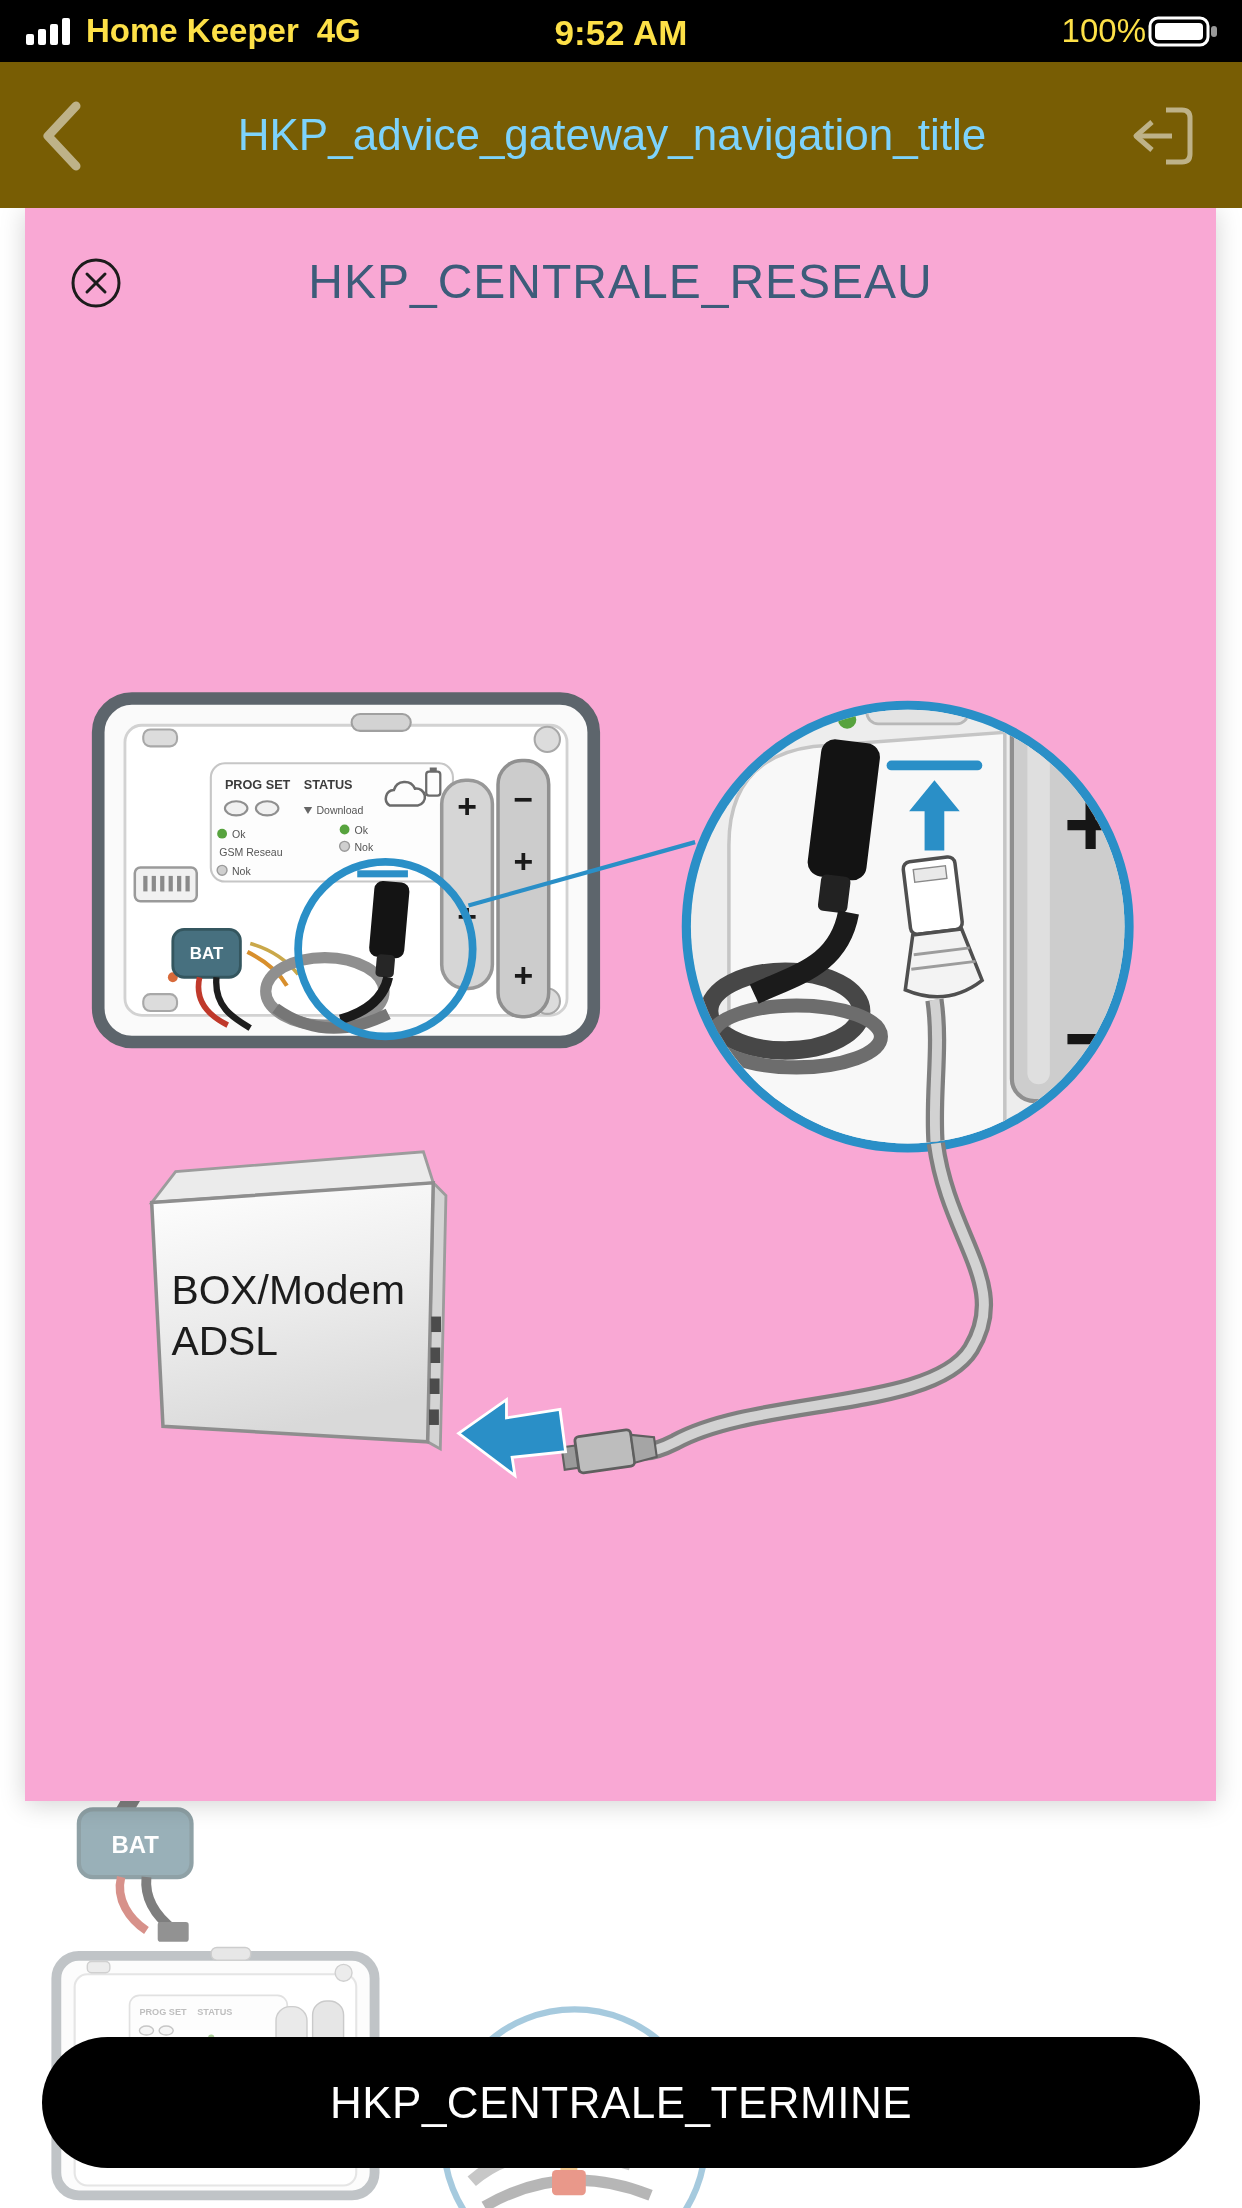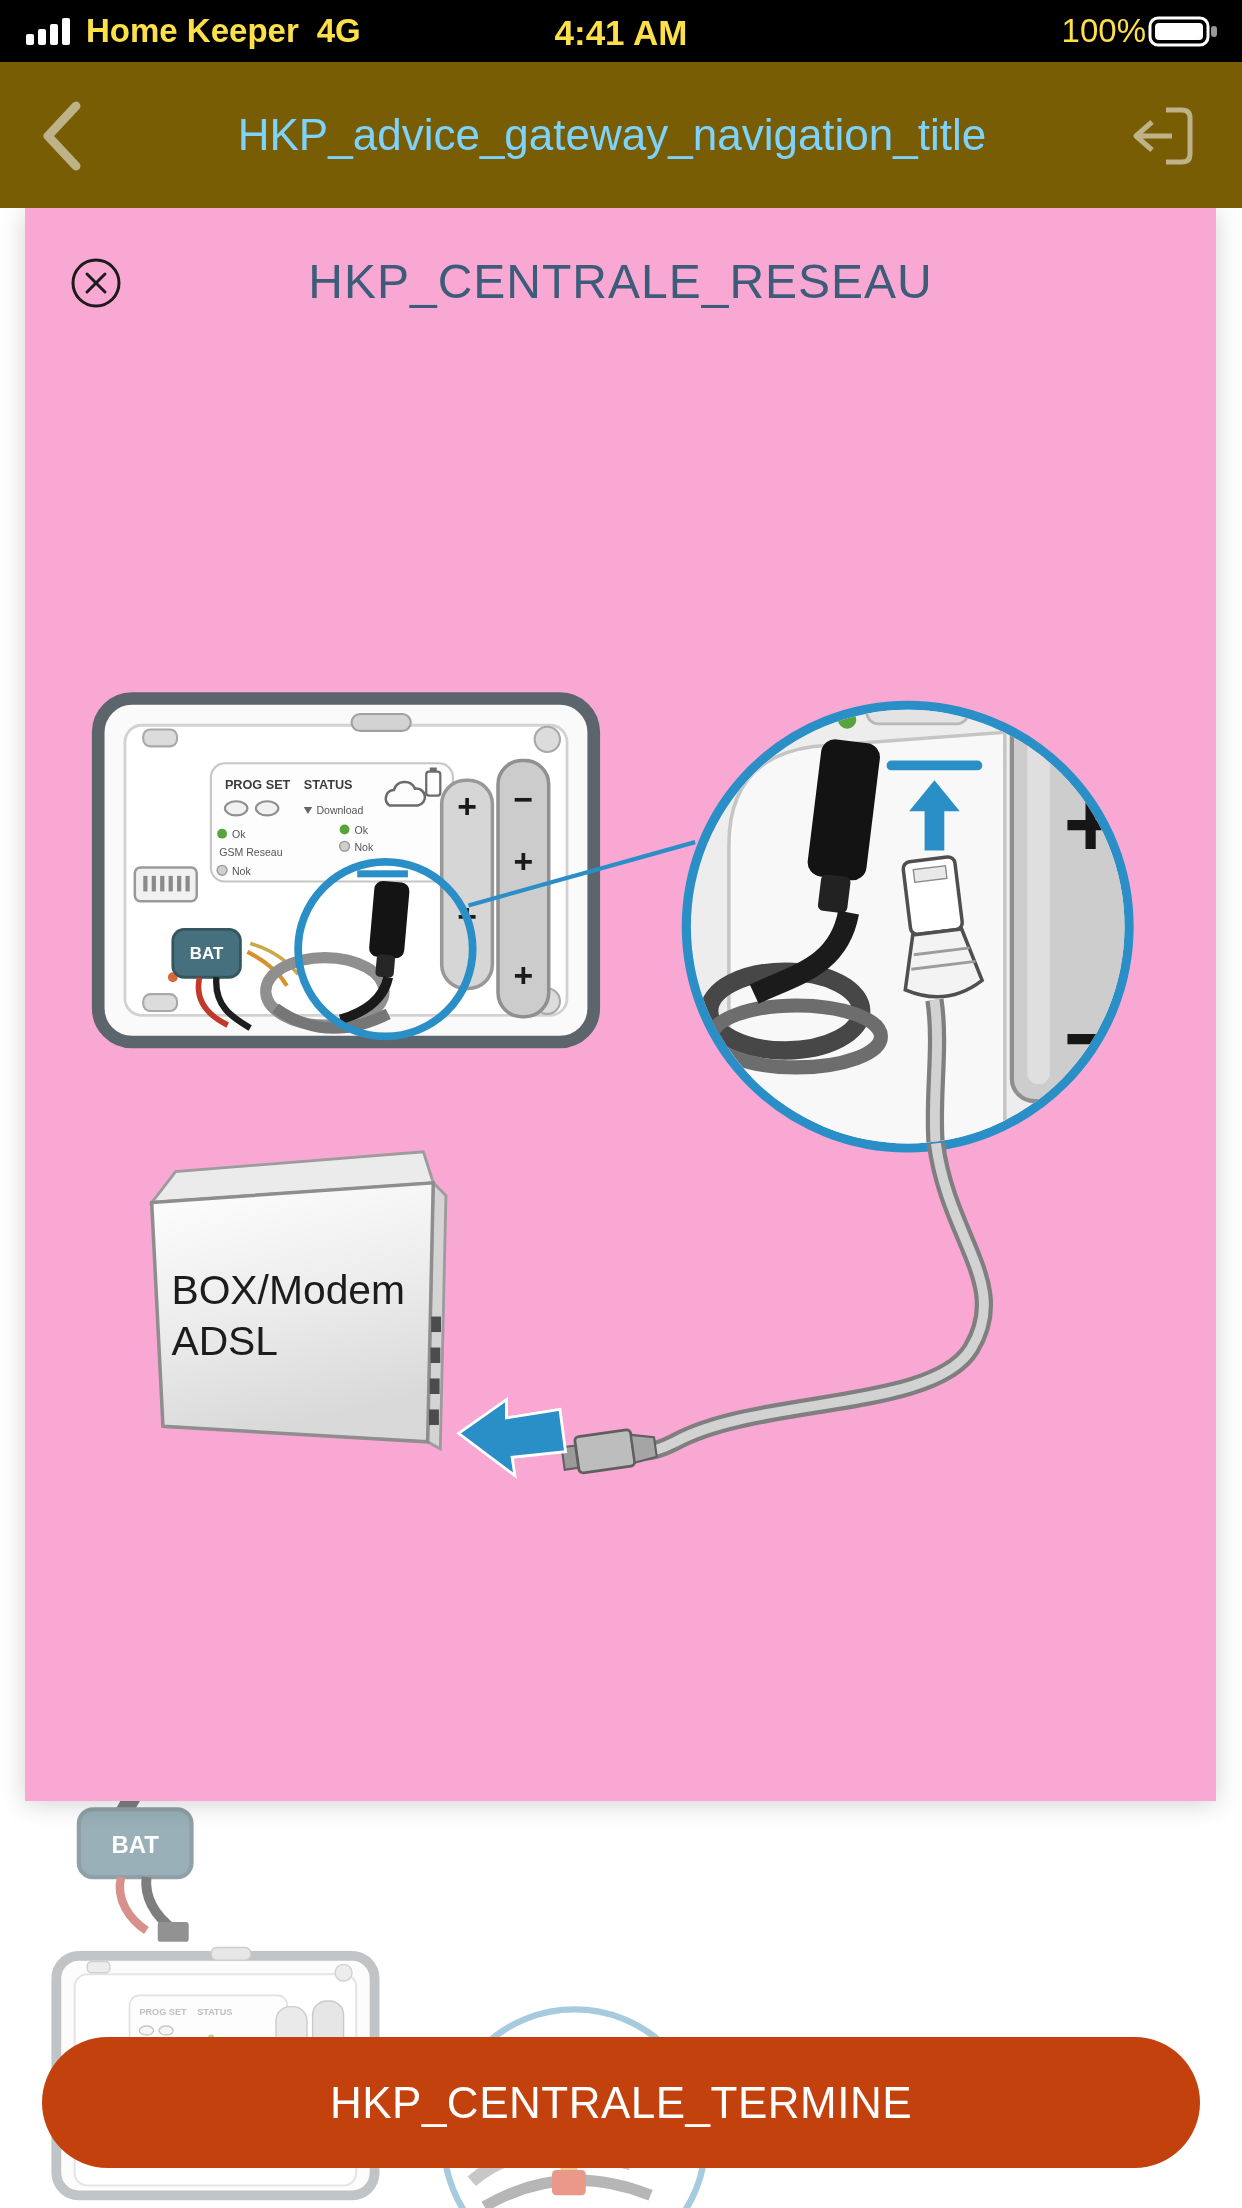--- a/index.html
+++ b/index.html
@@ -21,21 +21,21 @@
   .nav-title { position: absolute; left: 112px; right: 130px; top: 0; height: 146px; line-height: 146px; text-align: center; font-size: 44px; color: #7dd3fc; white-space: nowrap; overflow: hidden; }
   .exit-btn { position: absolute; right: 46px; top: 42px; width: 68px; height: 64px; background: none; border: none; cursor: pointer; padding: 0; }
   
   .bg-art { position: absolute; left: 0; top: 1801px; width: 1242px; height: 407px; z-index: 1; }
   
   .modal { position: absolute; left: 25px; top: 208px; width: 1191px; height: 1593px; background: #f9a8d4; z-index: 5; overflow: hidden; box-shadow: 0 3px 24px rgba(0,0,0,0.18); }
   .close-btn { position: absolute; left: 44px; top: 48px; width: 54px; height: 54px; background: none; border: none; cursor: pointer; padding: 0; }
   .modal-title { position: absolute; left: 0; top: 46px; width: 100%; text-align: center; font-size: 48px; color: #3d5c7a; letter-spacing: 1px; }
   .illustration { position: absolute; left: 0; top: 468px; width: 1191px; height: 901px; }
   
-  .done-btn { position: absolute; left: 42px; top: 2037px; width: 1158px; height: 131px; border: none; border-radius: 66px; background: #c2410c; color: #ffffff; font-size: 44px; font-weight: 500; letter-spacing: 0.5px; font-family: inherit; z-index: 8; cursor: pointer; }
+  .done-btn { position: absolute; left: 42px; top: 2037px; width: 1158px; height: 131px; border: none; border-radius: 66px; background: #000000; color: #ffffff; font-size: 44px; font-weight: 500; letter-spacing: 0.5px; font-family: inherit; z-index: 8; cursor: pointer; }
   
   svg text { font-family: "Liberation Sans", sans-serif; }
   .t8b { font-size: 9px; font-weight: 700; fill: #3c3c3c; }
   .t7 { font-size: 7.5px; fill: #555; }
   .batText { font-size: 12px; font-weight: 700; fill: #fff; text-anchor: middle; }
   .sign { font-size: 24px; font-weight: 700; fill: #1a1a1a; text-anchor: middle; }
   .bigSign { font-size: 66px; font-weight: 700; fill: #161616; text-anchor: middle; }
   .modemText { font-size: 29px; fill: #1c1c1c; }
   .bgBat { font-size: 17px; font-weight: 700; fill: #fff; text-anchor: middle; }
   .bgTiny { font-size: 6.5px; font-weight: 700; fill: #8a8a8a; }
@@ -48,21 +48,21 @@
     <svg width="48" height="34" viewBox="0 0 48 34">
       <rect x="0" y="20" width="8" height="11" rx="2" fill="#fff"></rect>
       <rect x="12" y="15" width="8" height="16" rx="2" fill="#fff"></rect>
       <rect x="24" y="10" width="8" height="21" rx="2" fill="#fff"></rect>
       <rect x="36" y="4" width="8" height="27" rx="2" fill="#fff"></rect>
     </svg>
     <span class="carrier">Home Keeper</span>
     <span class="network">4G</span>
   </div>
   <div class="sb-center">
-    <span>4:41 AM</span>
+    <span>9:52 AM</span>
   </div>
   <div class="sb-right">
     <span>100%</span>
     <svg width="72" height="34" viewBox="0 0 72 34">
       <rect x="2" y="4" width="58" height="27" rx="8" fill="none" stroke="#fff" stroke-width="3"></rect>
       <rect x="7" y="9" width="48" height="17" rx="4" fill="#fff"></rect>
       <rect x="63" y="12" width="6" height="11" rx="3" fill="#fff" opacity="0.6"></rect>
     </svg>
   </div>
 </div>

